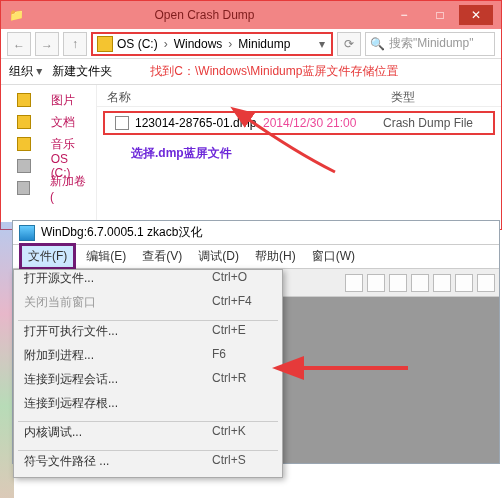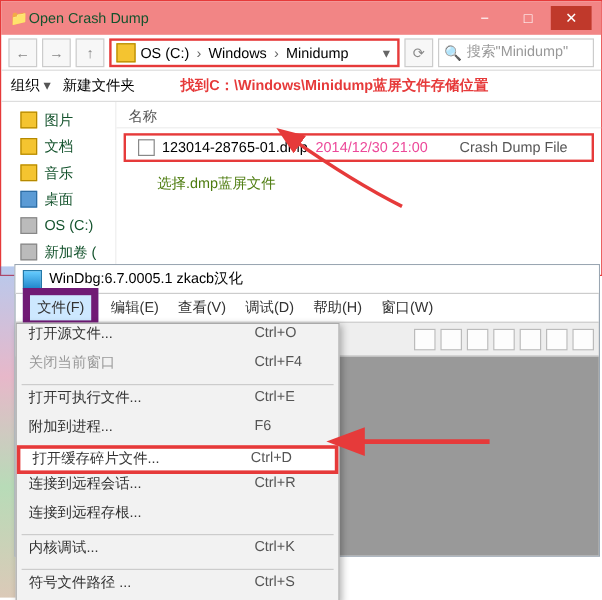--- a/index.html
+++ b/index.html
@@ -1,63 +1,63 @@
 <!DOCTYPE html>
 <html><head>
 <meta charset="utf-8">
 <style>
 *{box-sizing:border-box;margin:0;padding:0;font-family:"Microsoft YaHei","SimSun",sans-serif;font-size:12px}
 body{width:502px;height:500px;background:#fff;position:relative;overflow:hidden}
 
 
 .win1{position:absolute;left:0;top:0;width:502px;height:230px;border:1px solid #e63a3a;background:#fff}
 .titlebar1{height:28px;background:#f28585;display:flex;align-items:center;color:#fff;padding:0 8px}
-.titlebar1 .title{flex:1;text-align:left;color:#14532d}
+.titlebar1 .title{flex:1;text-align:center;color:#7f1d1d}
 .titlebar1 .wbtn{width:34px;height:20px;text-align:center;line-height:20px;margin-left:2px}
 .titlebar1 .close{background:#c0392b;color:#fff}
 .addrbar{height:30px;display:flex;align-items:center;gap:4px;padding:0 6px;border-bottom:1px solid #ddd}
 .navbtn{width:24px;height:24px;border:1px solid #ccc;background:#f7f7f7;text-align:center;line-height:22px;color:#888}
 .pathbox{flex:1;height:24px;border:2px solid #e63a3a;display:flex;align-items:center;padding:0 4px;gap:2px}
 .pathbox .seg{padding:0 2px}
 .pathbox .chev{color:#666;padding:0 2px}
 .pathbox .kicon{width:16px;height:16px;background:#f4c430;border:1px solid #b58900}
 .searchbox{width:130px;height:24px;border:1px solid #ccc;display:flex;align-items:center;padding:0 4px;color:#999}
 .searchbox .sicon{margin-right:4px}
 .toolbar1{height:26px;border-bottom:1px solid #ddd;display:flex;align-items:center;padding:0 8px;gap:10px}
 .toolbar1 .tdrop::after{content:" ▾";color:#555}
-.ann1{color:#e63a3a;font-weight:bold;margin-left:28px}
+.ann1{color:#e63a3a;font-weight:normal;margin-left:28px}
 .body1{display:flex;height:calc(100% - 84px)}
 .sidebar1{width:96px;border-right:1px solid #eee;padding:4px 6px}
-.sidebar1 .sitem{display:flex;align-items:center;gap:6px;height:22px;padding-left:10px;color:#14532d}
+.sidebar1 .sitem{display:flex;align-items:center;gap:20px;height:22px;padding-left:10px;color:#be185d}
 .sicon-sm{width:14px;height:14px;background:#f4c430;border:1px solid #b58900}
 .sicon-blue{width:14px;height:14px;background:#5b9bd5;border:1px solid #2e6da4}
 .sicon-drv{width:14px;height:14px;background:#bbb;border:1px solid #888}
 .main1{flex:1;padding:0}
 .cols{display:flex;height:22px;align-items:flex-end;padding:0 10px;color:#555;border-bottom:1px solid #eee}
 .cols .c1{flex:1}
 .cols .c2{width:120px}
 .cols .c3{width:100px}
 .filerow{display:flex;height:24px;align-items:center;padding:0 10px;border:2px solid #e63a3a;margin:4px 6px 0 6px}
 .filerow .ficon{width:14px;height:14px;background:#fff;border:1px solid #888;margin-right:6px}
 .filerow .c1{flex:1;color:#000}
 .filerow .c2{width:120px;color:#ec4899}
 .filerow .c3{width:100px;color:#555}
-.ann2{color:#4d7c0f;font-weight:normal;margin:10px 16px 0 34px}
+.ann2{color:#6d28d9;font-weight:bold;margin:10px 16px 0 34px}
 
 
 .arrow{position:absolute;pointer-events:none}
 .arrow svg{overflow:visible}
 
 
 .win2{position:absolute;left:12px;top:220px;width:488px;height:244px;border:1px solid #9aa6b2;background:#fff}
 .titlebar2{height:24px;background:#fff;border-bottom:1px solid #ccc;display:flex;align-items:center;gap:6px;padding:0 6px}
 .appicon{width:16px;height:16px;background:linear-gradient(#6cf,#28c);border:1px solid #2378a8}
 .menubar2{height:24px;border-bottom:1px solid #ccc;display:flex;align-items:center;gap:4px;padding:0 6px;color:#333}
 .menubar2 span{padding:2px 6px}
-.menubar2 .sel{background:#cde8ff;border:6px solid #701a75}
+.menubar2 .sel{background:#cde8ff;border:3px solid #701a75}
 .menuarea{position:relative;height:calc(100% - 48px);background:#999}
 .toolbar2{height:28px;background:#eee;border-bottom:1px solid #ccc;display:flex;align-items:center;padding:0 4px;gap:4px}
 .tb2icon{width:18px;height:18px;border:1px solid #bbb;background:#fdfdfd}
 .dropdown{position:absolute;left:0;top:0;width:270px;background:#f2f2f2;border:1px solid #aaa;box-shadow:2px 2px 6px rgba(0,0,0,.3)}
 .dropdown .mi{display:flex;height:24px;padding:0 10px;color:#333}
 .dropdown .mi.disabled{color:#999}
 .dropdown .mi .lbl{flex:1}
 .dropdown .mi .acc{width:60px;text-align:left;color:#555}
 .dropdown .sep{height:1px;background:#ccc;margin:2px 4px}
 .dropdown .mi.hl{border:3px solid #e63a3a;background:#fff}
@@ -108,35 +108,32 @@
         </div>
       <div class="sitem">
           <span class="sicon-sm"></span>
           <span>文档</span>
         </div>
       <div class="sitem">
           <span class="sicon-sm"></span>
           <span>音乐</span>
         </div>
       <div class="sitem">
-          <span class="sicon-blue"></span>
-          <span>桌面</span>
-        </div>
-      <div class="sitem">
           <span class="sicon-drv"></span>
           <span>OS (C:)</span>
         </div>
       <div class="sitem">
           <span class="sicon-drv"></span>
           <span>新加卷 (</span>
         </div>
     </div>
     <div class="main1">
       <div class="cols">
         <span class="c1">名称</span>
+        <span class="c3">类型</span>
       </div>
       <div class="filerow">
         <span class="ficon"></span>
         <span class="c1">123014-28765-01.dmp</span>
         <span class="c2">2014/12/30 21:00</span>
         <span class="c3">Crash Dump File</span>
       </div>
       <div class="ann2">选择.dmp蓝屏文件</div>
     </div>
   </div>
@@ -196,24 +193,20 @@
         </div>
         <div class="sep"></div>
         <div class="mi">
           <span class="lbl">打开可执行文件...</span>
           <span class="acc">Ctrl+E</span>
         </div>
         <div class="mi">
           <span class="lbl">附加到进程...</span>
           <span class="acc">F6</span>
         </div>
-        <div class="mi hl">
-          <span class="lbl">打开缓存碎片文件...</span>
-          <span class="acc">Ctrl+D</span>
-        </div>
         <div class="mi">
           <span class="lbl">连接到远程会话...</span>
           <span class="acc">Ctrl+R</span>
         </div>
         <div class="mi">
           <span class="lbl">连接到远程存根...</span>
           <span class="acc"></span>
         </div>
         <div class="sep"></div>
         <div class="mi">

